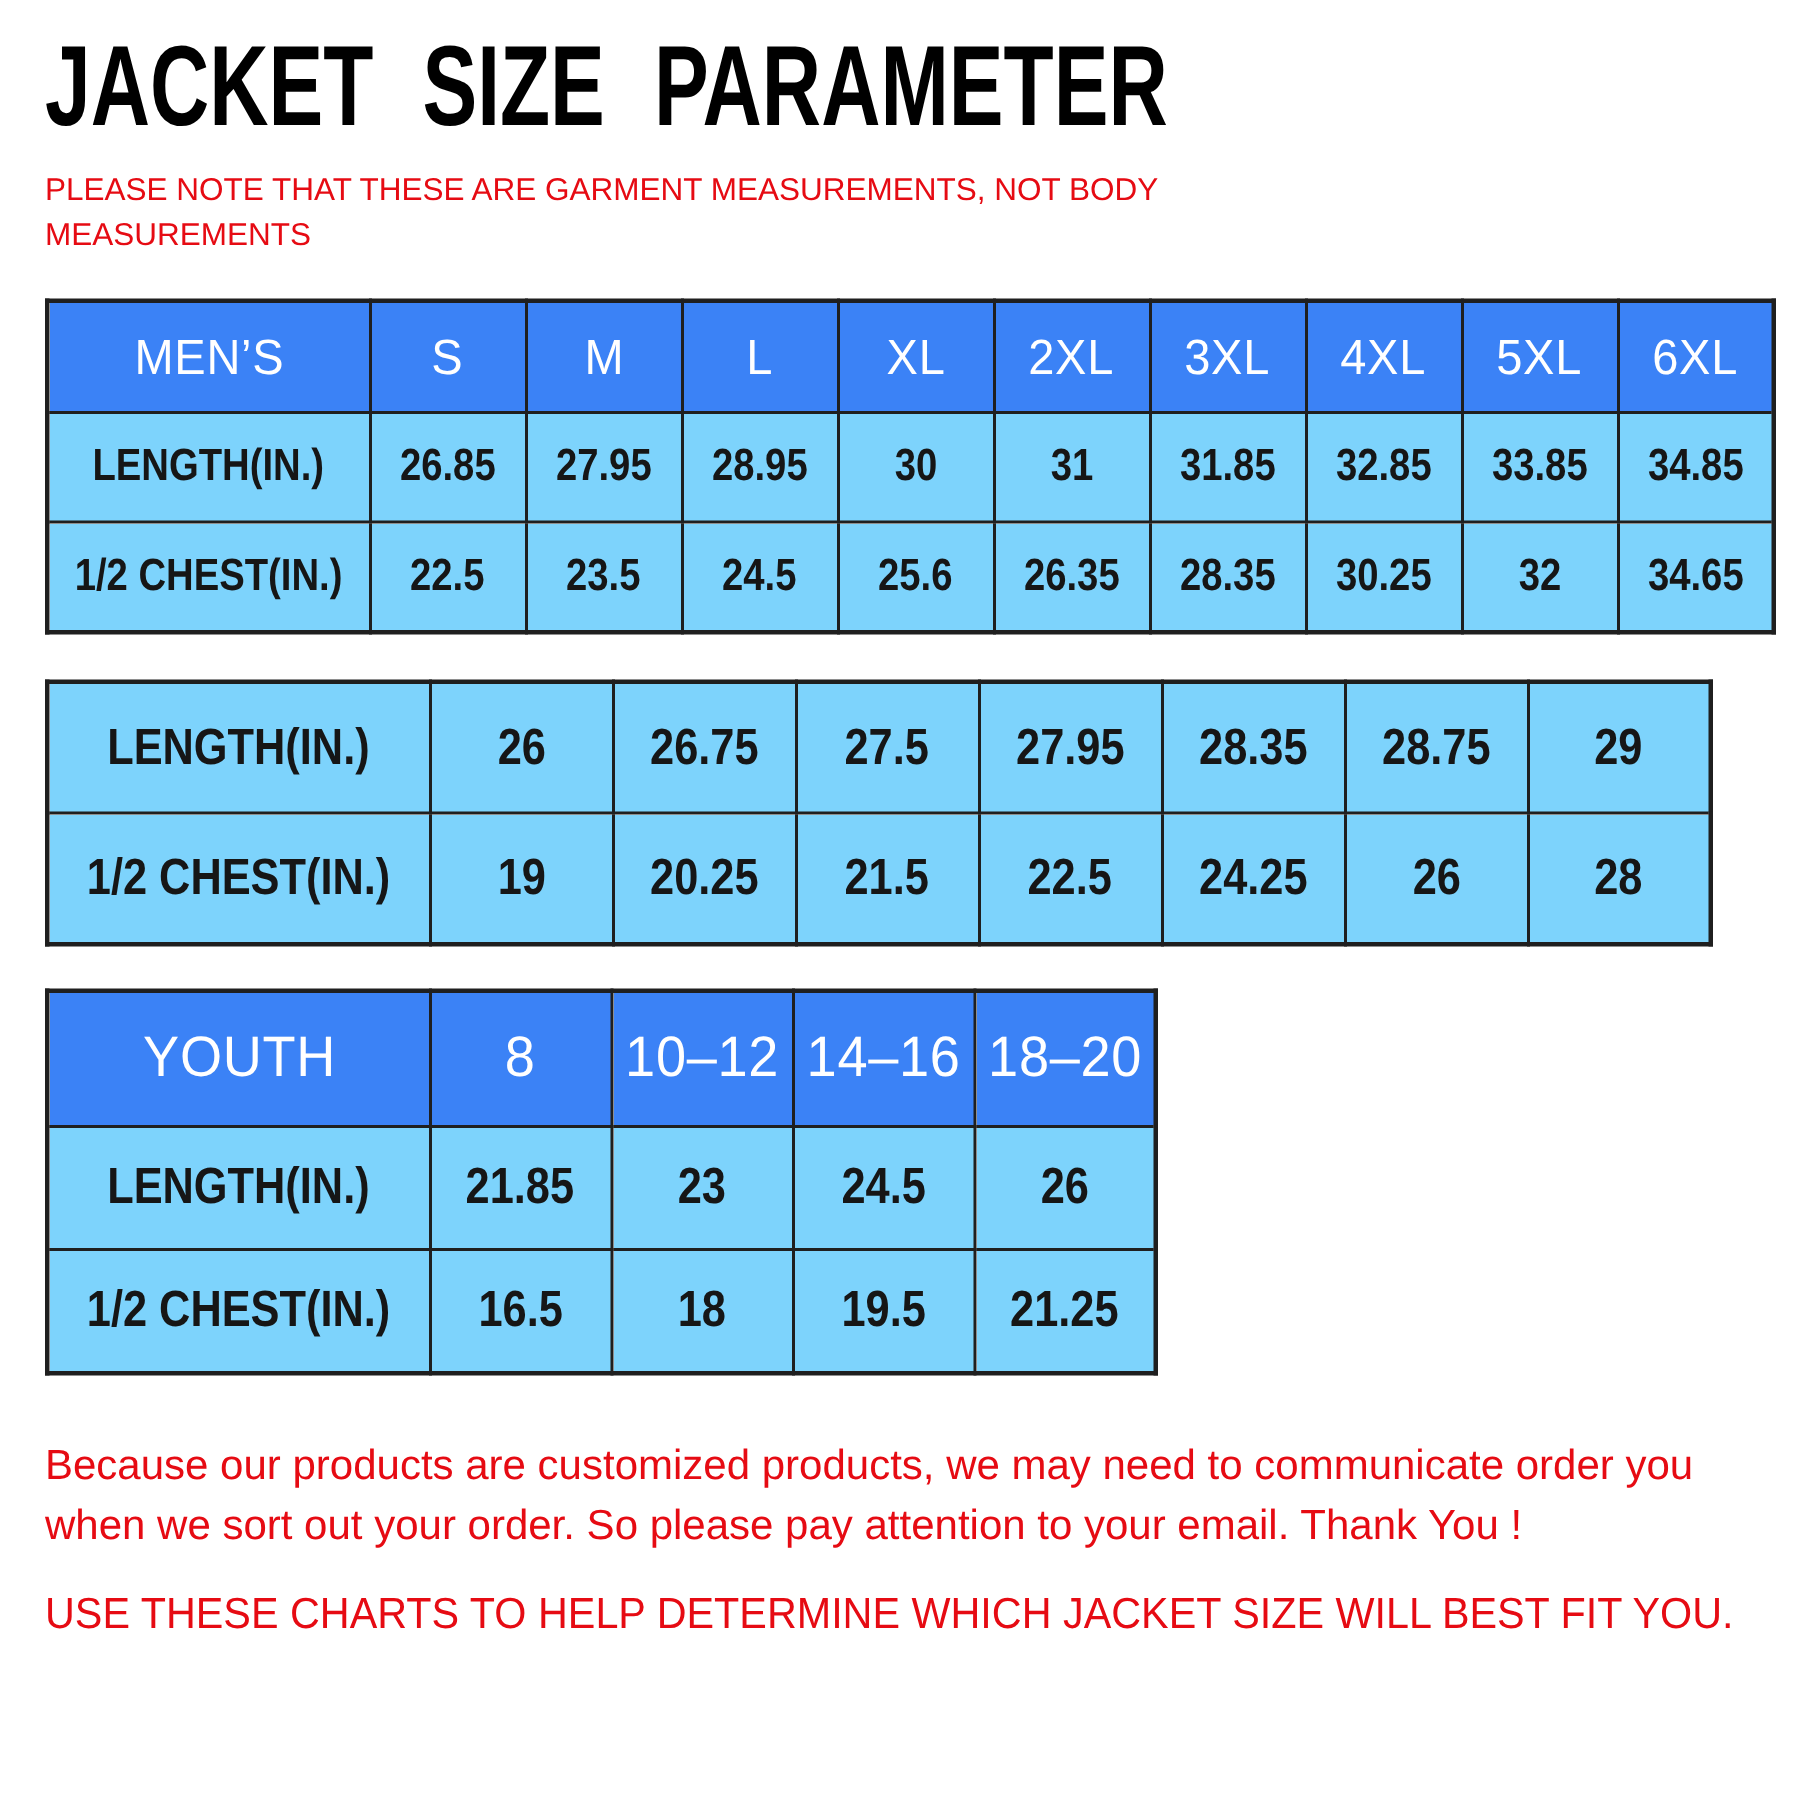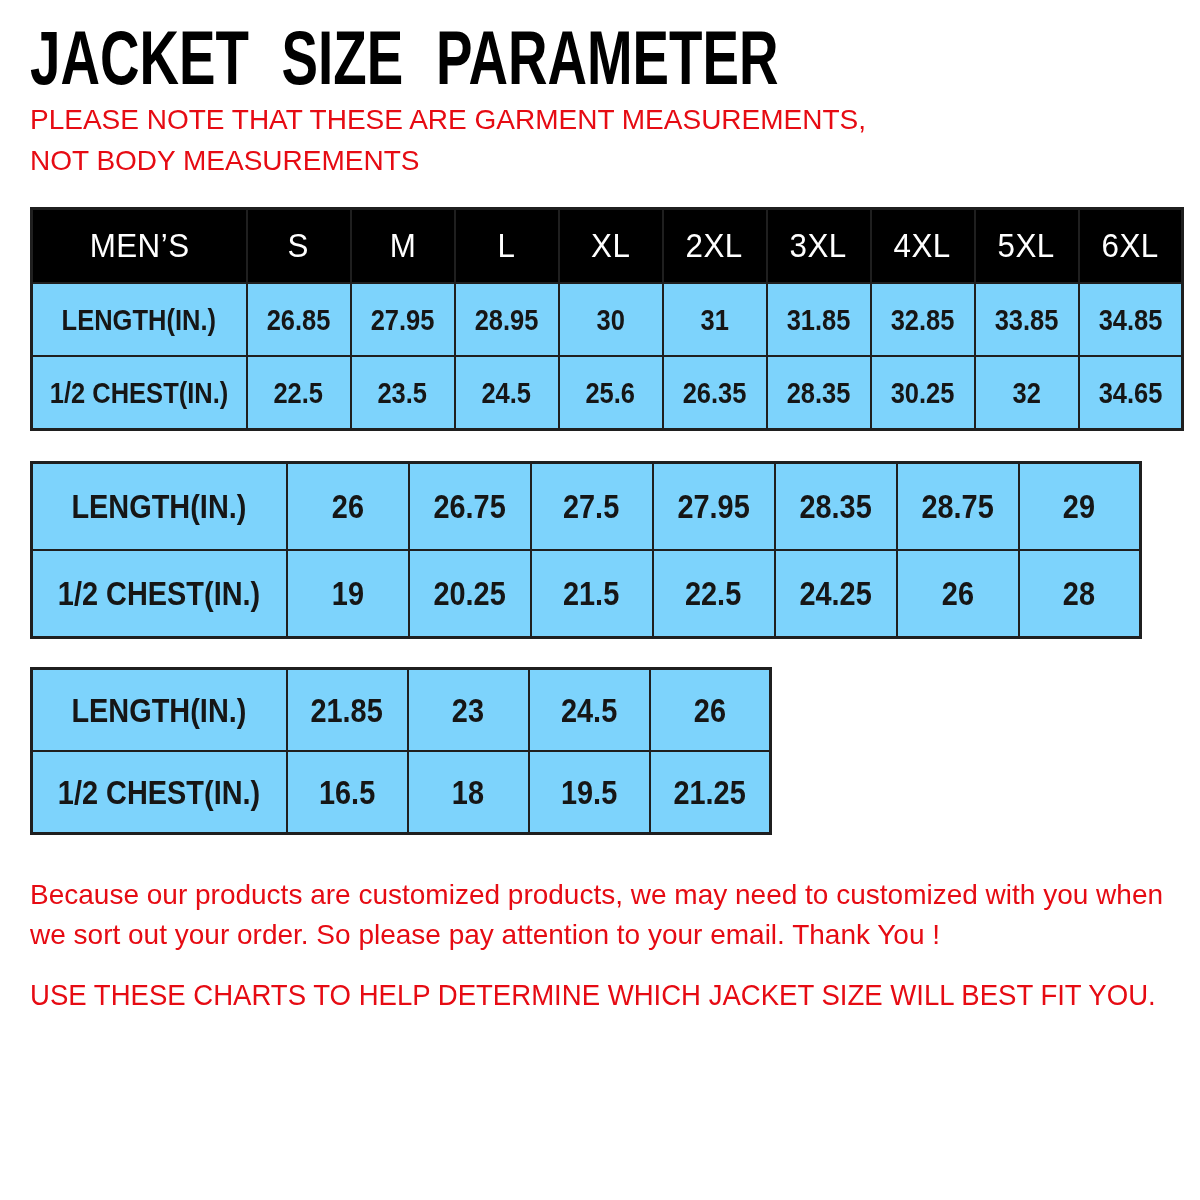--- a/index.html
+++ b/index.html
@@ -16,39 +16,39 @@
   .title-text {
     display: inline-block;
     font-size: 76px; font-weight: 900; line-height: 0.95;
     color: #000; white-space: nowrap;
     word-spacing: 0.32em; letter-spacing: 0;
     transform: scaleX(0.72); transform-origin: 0 0;
   }
 
   
   p.note {
-    margin: 4px 0 0 0;
+    margin: 16px 0 0 0;
     color: #e60b13;
-    font-size: 28px; line-height: 1.45; font-weight: 400;
+    font-size: 21px; line-height: 1.45; font-weight: 400;
     width: 900px;
   }
   .condense { display: inline-block; transform: scaleX(0.95); transform-origin: 0 0; }
 
   
   table.size-table {
     border-collapse: collapse; table-layout: fixed;
     border: 3px solid #1f1f1f;
   }
   table.size-table th, table.size-table td {
     border: 2px solid #1f1f1f;
     text-align: center; vertical-align: middle;
     padding: 0; overflow: hidden;
   }
   table.size-table th {
-    background: #000000; color: #ffffff; font-weight: normal;
+    background: #3b82f6; color: #ffffff; font-weight: normal;
   }
   table.size-table td { background: #7dd3fc; color: #161616; }
 
   .ht { display: inline-block; transform: scaleX(0.95); letter-spacing: 0.5px; }
   .ct { display: inline-block; transform: scaleX(0.85); font-weight: bold; white-space: nowrap; }
 
   
   table.mens { margin-top: 26px; width: 1151px; }
   table.mens col.label-col { width: 215px; }
   table.mens col.size-col  { width: 104px; }
@@ -186,38 +186,45 @@
 
   <table class="size-table youth">
     <colgroup>
       <col class="label-col">
         <col class="size-col">
         <col class="size-col">
         <col class="size-col">
         <col class="size-col">
     </colgroup>
     <tbody>
+    <tr class="head-row">
+      <th><span class="ht">YOUTH</span></th>
+      <th><span class="ht">8</span></th>
+      <th><span class="ht">10–12</span></th>
+      <th><span class="ht">14–16</span></th>
+      <th><span class="ht">18–20</span></th>
+    </tr>
     <tr class="data-row">
       <td><span class="ct">LENGTH(IN.)</span></td>
       <td><span class="ct">21.85</span></td>
       <td><span class="ct">23</span></td>
       <td><span class="ct">24.5</span></td>
       <td><span class="ct">26</span></td>
     </tr>
     <tr class="data-row">
       <td><span class="ct">1/2 CHEST(IN.)</span></td>
       <td><span class="ct">16.5</span></td>
       <td><span class="ct">18</span></td>
       <td><span class="ct">19.5</span></td>
       <td><span class="ct">21.25</span></td>
     </tr>
     </tbody>
   </table>
 
   <p class="footer-note">
-    <span>Because our products are customized products, we may need to customized with you when we sort out your order. So please pay attention to your email. Thank You !</span>
+    <span>Because our products are customized products, we may need to communicate order you when we sort out your order. So please pay attention to your email. Thank You !</span>
   </p>
 
   <p class="fit-line">
     <span class="condense">USE THESE CHARTS TO HELP DETERMINE WHICH JACKET SIZE WILL BEST FIT YOU.</span>
   </p>
 
 </div>
 
 </body></html>

